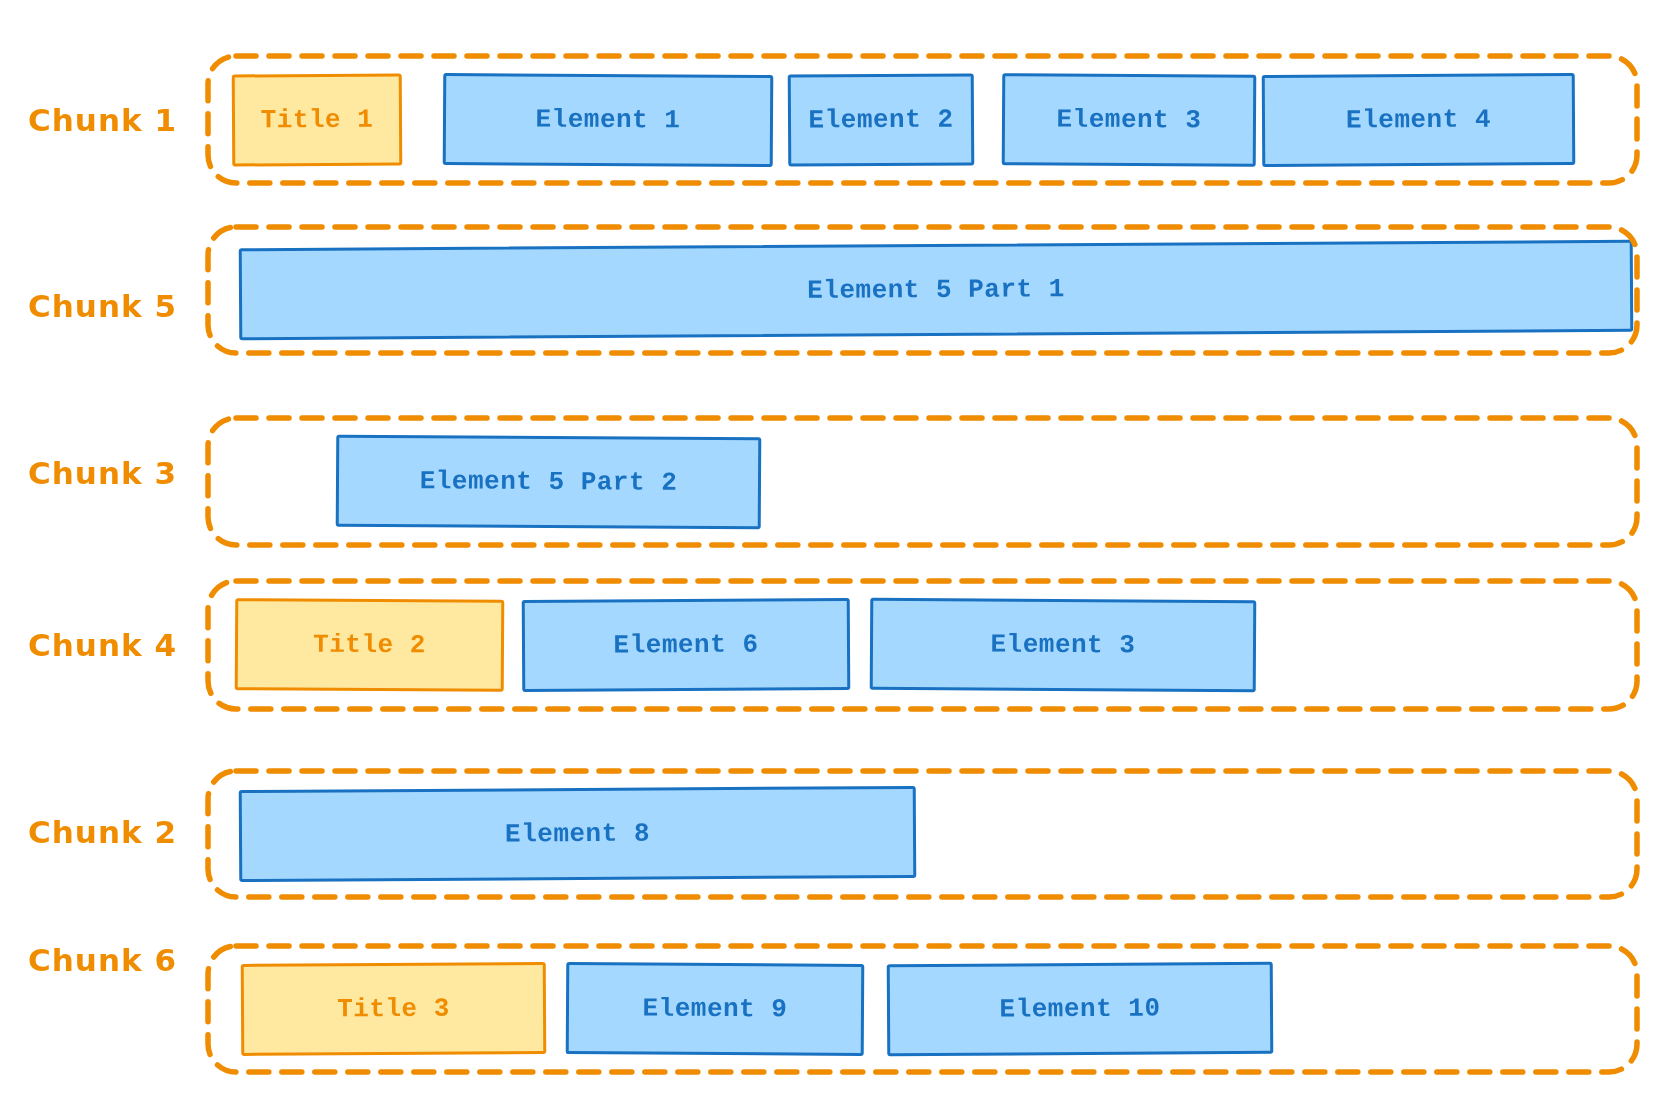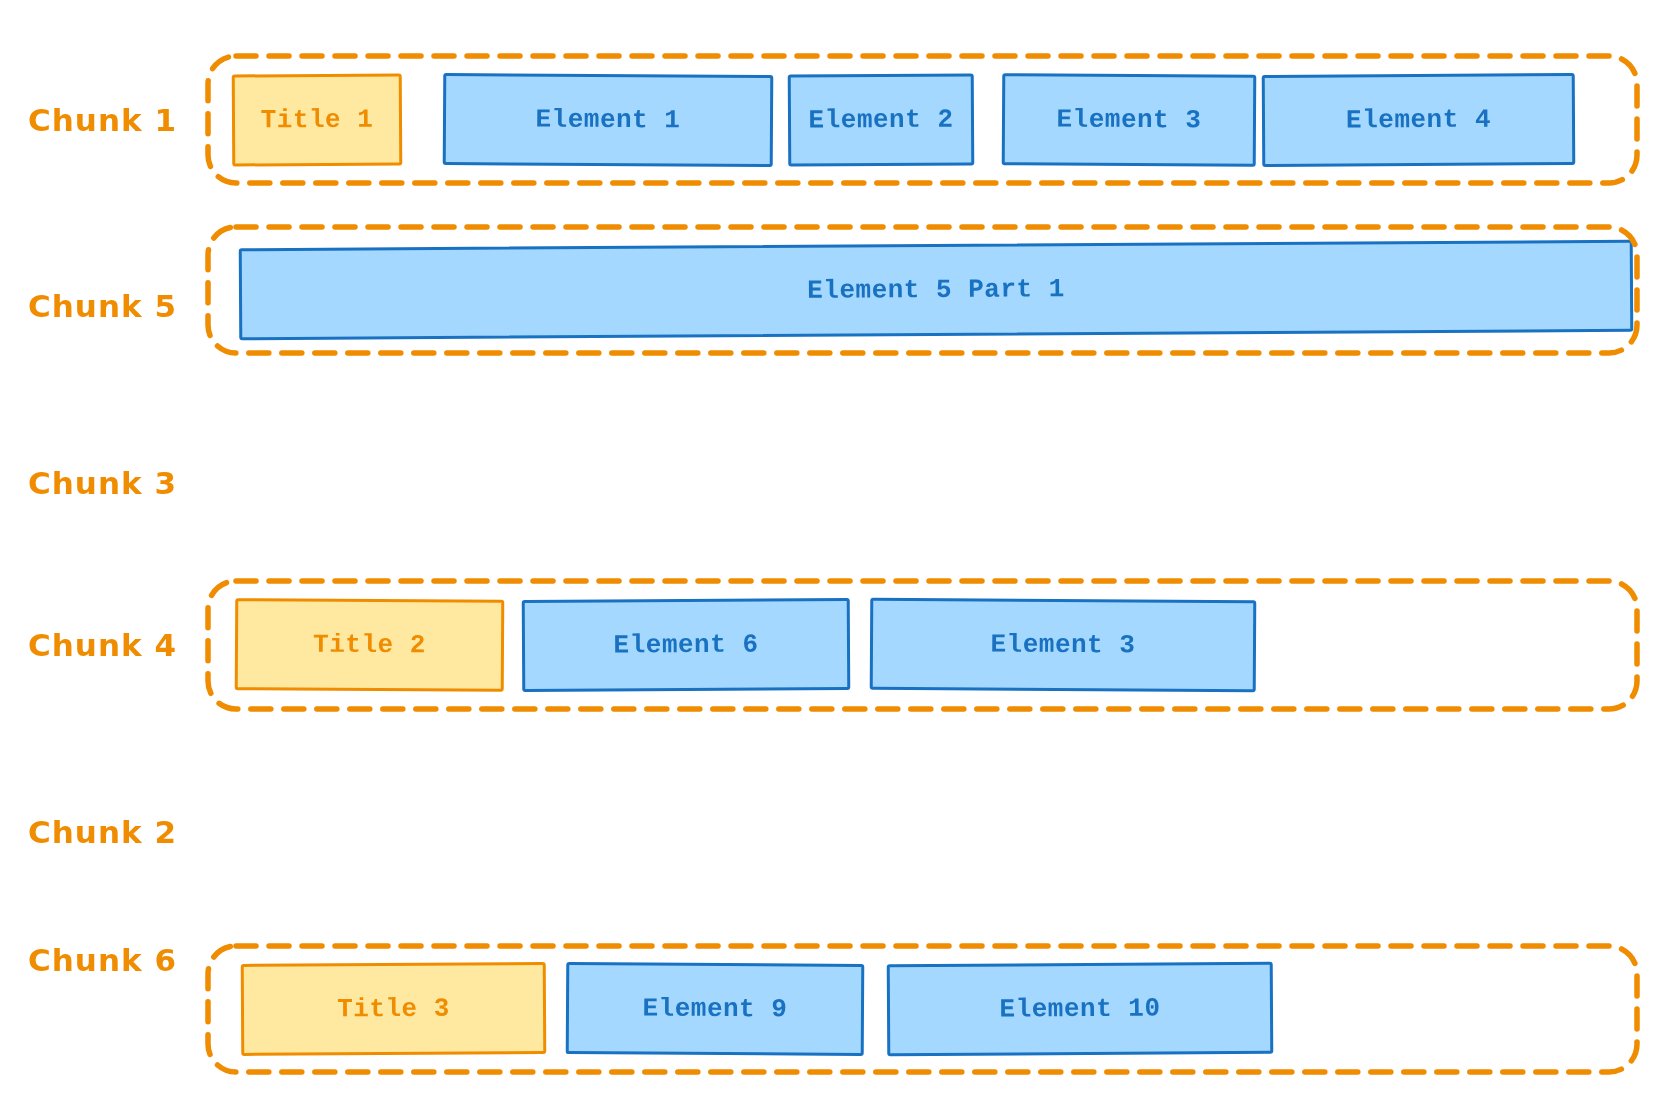--- a/index.html
+++ b/index.html
@@ -78,39 +78,55 @@
   <div class="chunk-label" style="top:286px">Chunk 5</div>
   <div class="chunk" style="top:224px;height:132px">
     <div class="box element tilt-a" style="left:34px;width:1394px">
       <span class="box-label">Element 5 Part 1</span>
     </div>
   <svg width="1435" height="132" class="dash-rect">
         <rect x="3" y="3" width="1429" height="126" rx="28"></rect>
       </svg>
     </div>
 
-  <div class="chunk-label" style="top:463px">Chunk 3</div>
+  <div class="chunk-label" style="top:453px">Chunk 3</div>
+  <div class="chunk" style="top:415px;height:133px">
+    <div class="box element tilt-b" style="left:131px;width:425px">
+      <span class="box-label">Element 5 Part 2</span>
+    </div>
+  <svg width="1435" height="133" class="dash-rect">
+        <rect x="3" y="3" width="1429" height="127" rx="28"></rect>
+      </svg>
+    </div>
 
   <div class="chunk-label" style="top:625px">Chunk 4</div>
   <div class="chunk" style="top:578px;height:134px">
     <div class="box title tilt-b" style="left:30px;width:269px">
       <span class="box-label">Title 2</span>
     </div>
     <div class="box element tilt-a" style="left:317px;width:328px">
       <span class="box-label">Element 6</span>
     </div>
     <div class="box element tilt-b" style="left:665px;width:386px">
       <span class="box-label">Element 3</span>
     </div>
   <svg width="1435" height="134" class="dash-rect">
         <rect x="3" y="3" width="1429" height="128" rx="28"></rect>
       </svg>
     </div>
 
   <div class="chunk-label" style="top:812px">Chunk 2</div>
+  <div class="chunk" style="top:768px;height:132px">
+    <div class="box element tilt-a" style="left:34px;width:677px">
+      <span class="box-label">Element 8</span>
+    </div>
+  <svg width="1435" height="132" class="dash-rect">
+        <rect x="3" y="3" width="1429" height="126" rx="28"></rect>
+      </svg>
+    </div>
 
   <div class="chunk-label" style="top:940px">Chunk 6</div>
   <div class="chunk" style="top:943px;height:132px">
     <div class="box title tilt-a" style="left:36px;width:305px">
       <span class="box-label">Title 3</span>
     </div>
     <div class="box element tilt-b" style="left:361px;width:298px">
       <span class="box-label">Element 9</span>
     </div>
     <div class="box element tilt-a" style="left:682px;width:386px">

